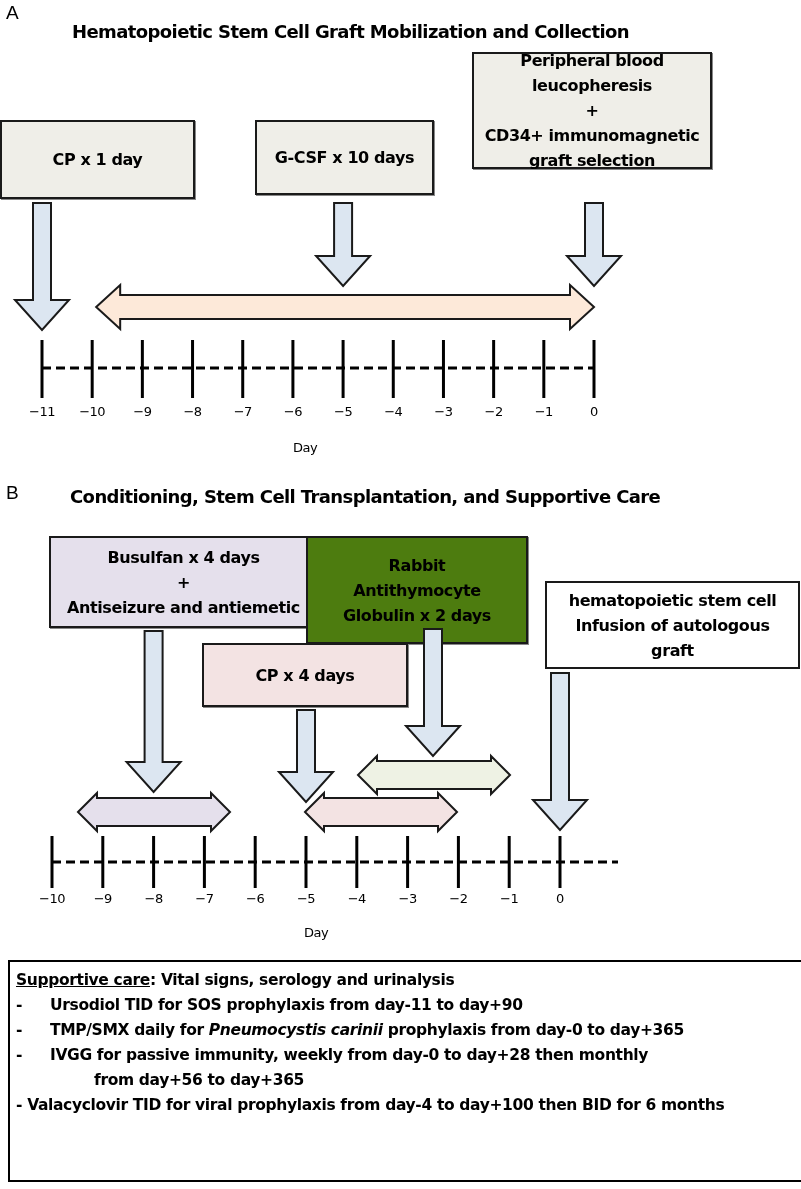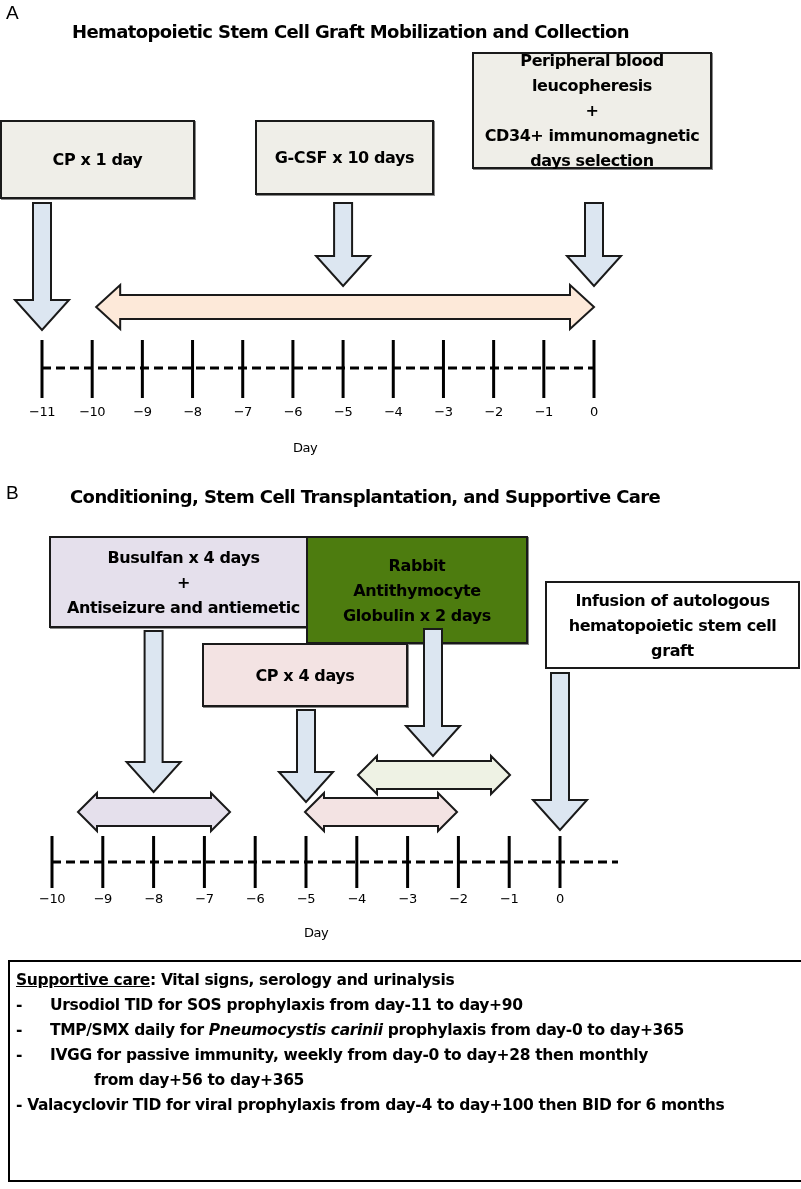--- a/index.html
+++ b/index.html
@@ -33,42 +33,42 @@
   <span>CP x 1 day</span>
 </div>
 <div class="box" style="left:255px; top:120px; width:179px; height:75px; background:#efeee8;">
   <span>G-CSF x 10 days</span>
 </div>
 <div class="box" style="left:472px; top:52px; width:240px; height:117px; background:#efeee8; flex-direction:column;">
   <span>Peripheral blood</span>
   <span>leucopheresis</span>
   <span>+</span>
   <span>CD34+ immunomagnetic</span>
-  <span>days selection</span>
+  <span>graft selection</span>
 </div>
 
 <div class="abs panel-letter" style="left:6px; top:482px;">B</div>
 <div class="abs title" style="left:70px; top:486px;">Conditioning,  Stem Cell Transplantation, and Supportive Care</div>
 
 <div class="box" style="left:18px; top:536px; width:269px; height:92px; background:#e5e0ec; flex-direction:column;margin-left:31px;">
   <span>Busulfan x 4 days</span>
   <span>+</span>
   <span>Antiseizure and antiemetic</span>
 </div>
 <div class="box" style="left:306px; top:536px; width:222px; height:108px; background:#4d7c0f; flex-direction:column;">
   <span>Rabbit</span>
   <span>Antithymocyte</span>
   <span>Globulin x 2 days</span>
 </div>
 <div class="box" style="left:202px; top:643px; width:206px; height:64px; background:#f3e3e3;">
   <span>CP x 4 days</span>
 </div>
 <div class="box" style="left:545px; top:581px; width:255px; height:88px; background:#ffffff; flex-direction:column; box-shadow:none;">
+  <span>hematopoietic stem cell</span>
   <span>Infusion of autologous</span>
-  <span>hematopoietic stem cell</span>
   <span>graft</span>
 </div>
 
 <svg id="gfx" width="801" height="1189">
     <line x1="42" y1="368" x2="594" y2="368" stroke="#000" stroke-width="3" stroke-dasharray="9 5"></line>
     <line x1="42" y1="340" x2="42" y2="398" stroke="#000" stroke-width="3"></line>
     <line x1="92.18181818181819" y1="340" x2="92.18181818181819" y2="398" stroke="#000" stroke-width="3"></line>
     <line x1="142.36363636363637" y1="340" x2="142.36363636363637" y2="398" stroke="#000" stroke-width="3"></line>
     <line x1="192.54545454545453" y1="340" x2="192.54545454545453" y2="398" stroke="#000" stroke-width="3"></line>
     <line x1="242.72727272727272" y1="340" x2="242.72727272727272" y2="398" stroke="#000" stroke-width="3"></line>

